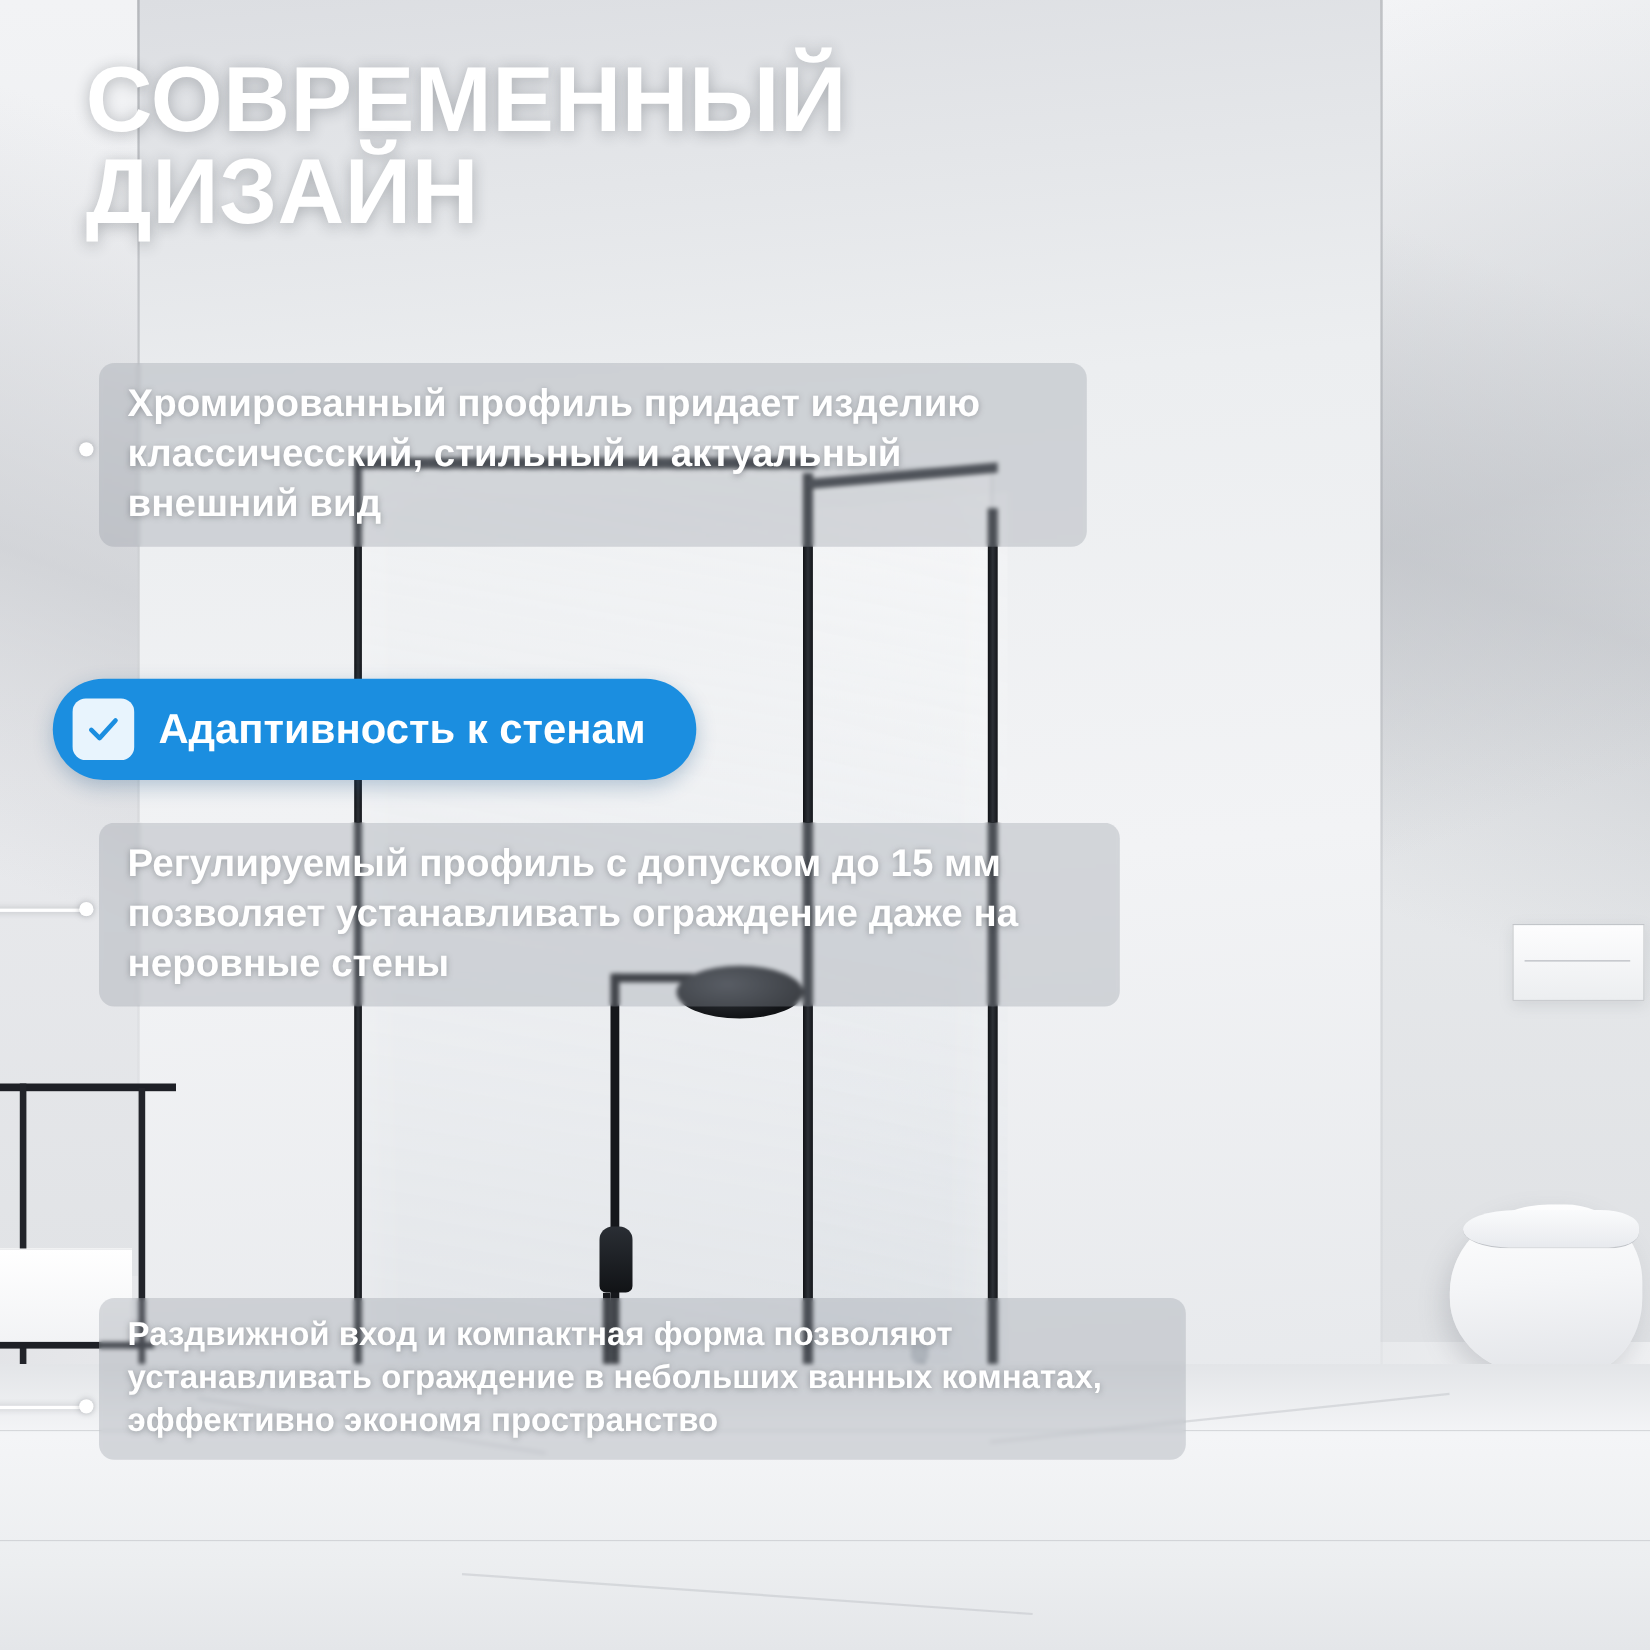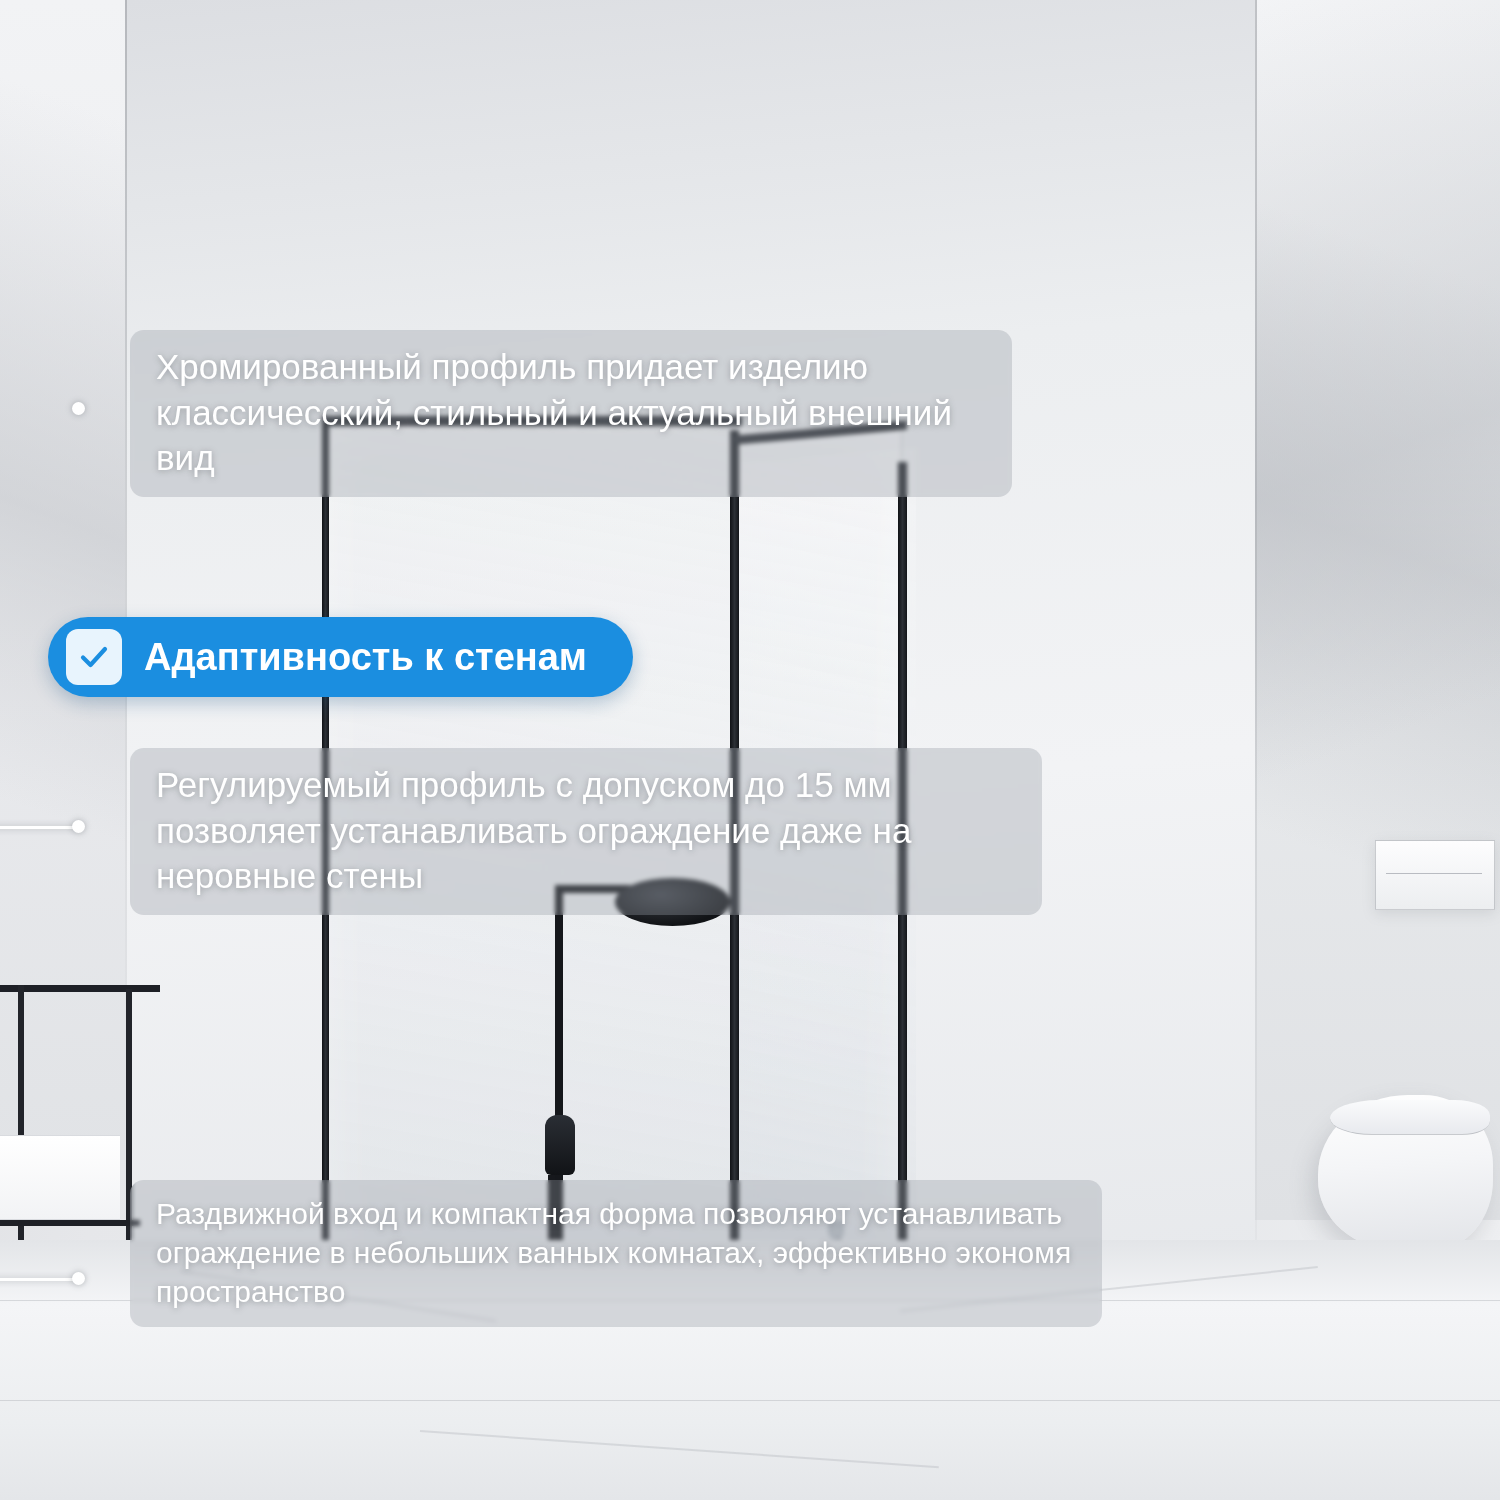--- a/index.html
+++ b/index.html
@@ -180,48 +180,47 @@
     font-weight: 700;
     color: #ffffff;
     letter-spacing: 0.5px;
     text-shadow: 0 2px 14px rgba(40,45,52,0.30);
   }
 
   .blurb {
     position: absolute;
     background: rgba(150,156,163,0.34);
     color: #ffffff;
-    font-weight: 400;
+    font-weight: 700;
     border-radius: 14px;
-    padding: 14px 26px 16px 26px;
+    padding: 14px 42px 16px 26px;
     line-height: 1.30;
     text-shadow: 0 1px 6px rgba(40,45,52,0.35);
     backdrop-filter: blur(2px);
-    margin-left: 40px;
   }
   #blurb1 { left: 90px; top: 330px; width: 830px; font-size: 35px; }
   #blurb2 { left: 90px; top: 748px; width: 860px; font-size: 35px; }
   #blurb3 { left: 90px; top: 1180px; width: 920px; font-size: 30px; }
 
   .bullet-dot {
     position: absolute;
     width: 13px; height: 13px; border-radius: 50%;
     background: #ffffff;
     box-shadow: 0 0 6px rgba(70,75,82,0.35);
   }
   .leader {
     position: absolute; height: 3px; background: #ffffff;
     box-shadow: 0 0 6px rgba(70,75,82,0.3);
   }
 
   .pill {
     position: absolute;
     display: flex;
     align-items: center;
-    height: 80px;
+    height: 92px;
     background: #1b8ee0;
     border-radius: 46px;
     padding: 0 46px 0 0;
     box-shadow: 0 6px 18px rgba(20,80,130,0.28);
   }
   .pill .check-box {
     width: 56px; height: 56px;
     margin-left: 18px; margin-right: 22px;
     border-radius: 12px;
     background: #e8f4fd;
@@ -288,20 +287,24 @@
 
     <div class="floor">
       <div class="floor-line" style="left:0; top:60px; width:1500px;"></div>
       <div class="floor-line" style="left:0; top:160px; width:1500px;"></div>
       <div class="floor-vein" style="left:180px; top:30px; width:320px; height:2px; transform:rotate(9deg);"></div>
       <div class="floor-vein" style="left:900px; top:70px; width:420px; height:2px; transform:rotate(-6deg);"></div>
       <div class="floor-vein" style="left:420px; top:190px; width:520px; height:2px; transform:rotate(4deg);"></div>
     </div>
   </div>
 
+  <div class="title">
+    <div>СОВРЕМЕННЫЙ</div>
+    <div>ДИЗАЙН</div>
+  </div>
 
   <div class="bullet-dot" style="left:72px; top:402px;"></div>
   <div id="blurb1" class="blurb">Хромированный профиль придает изделию классичесский, стильный и актуальный внешний вид</div>
 
   <div id="pill1" class="pill">
     <span class="check-box">
       <svg width="34" height="34" viewBox="0 0 34 34" aria-hidden="true">
         <path d="M6 17.5 L13.5 25 L28 9" fill="none" stroke="#1b8ee0" stroke-width="4.2" stroke-linecap="round" stroke-linejoin="round"></path>
       </svg>
     </span>

